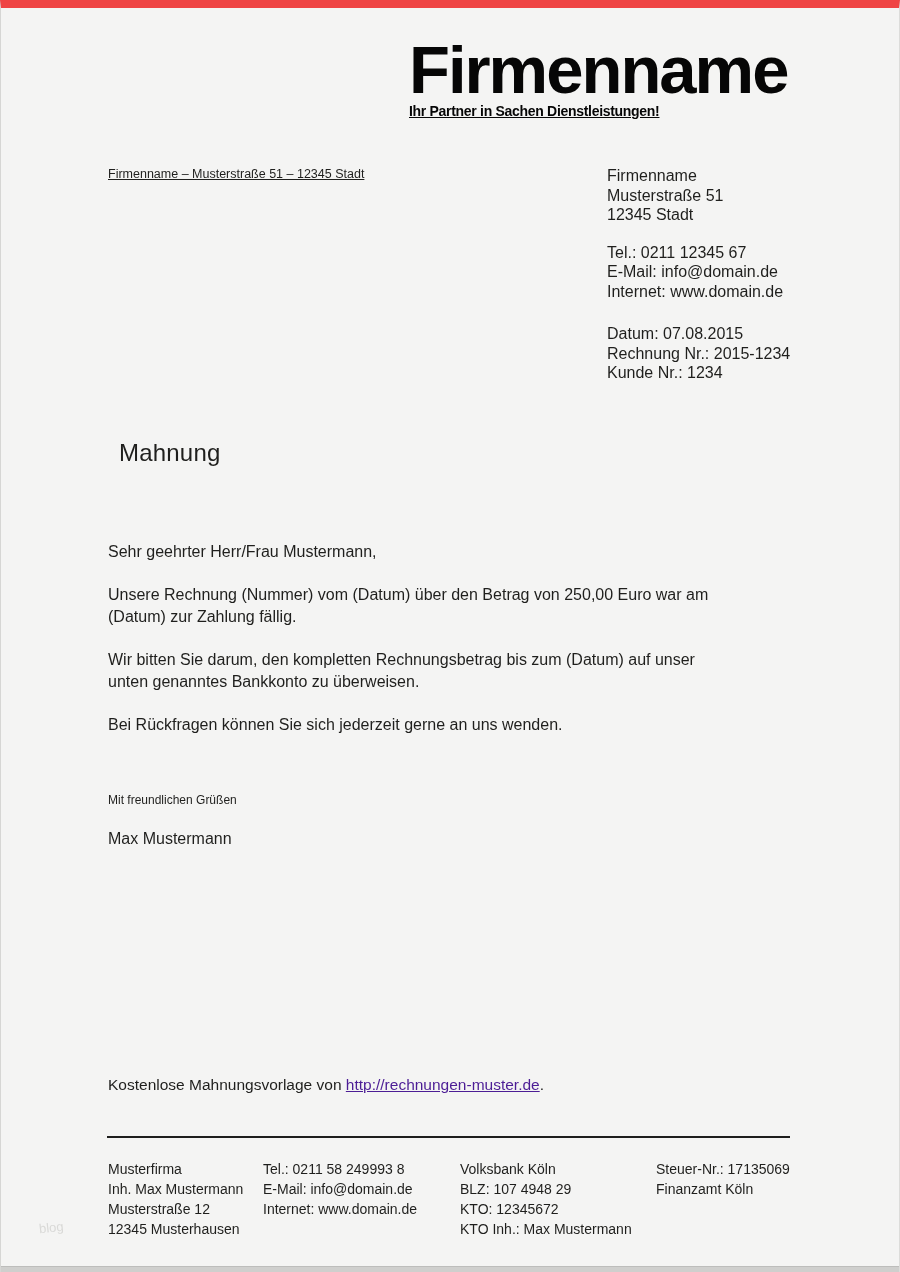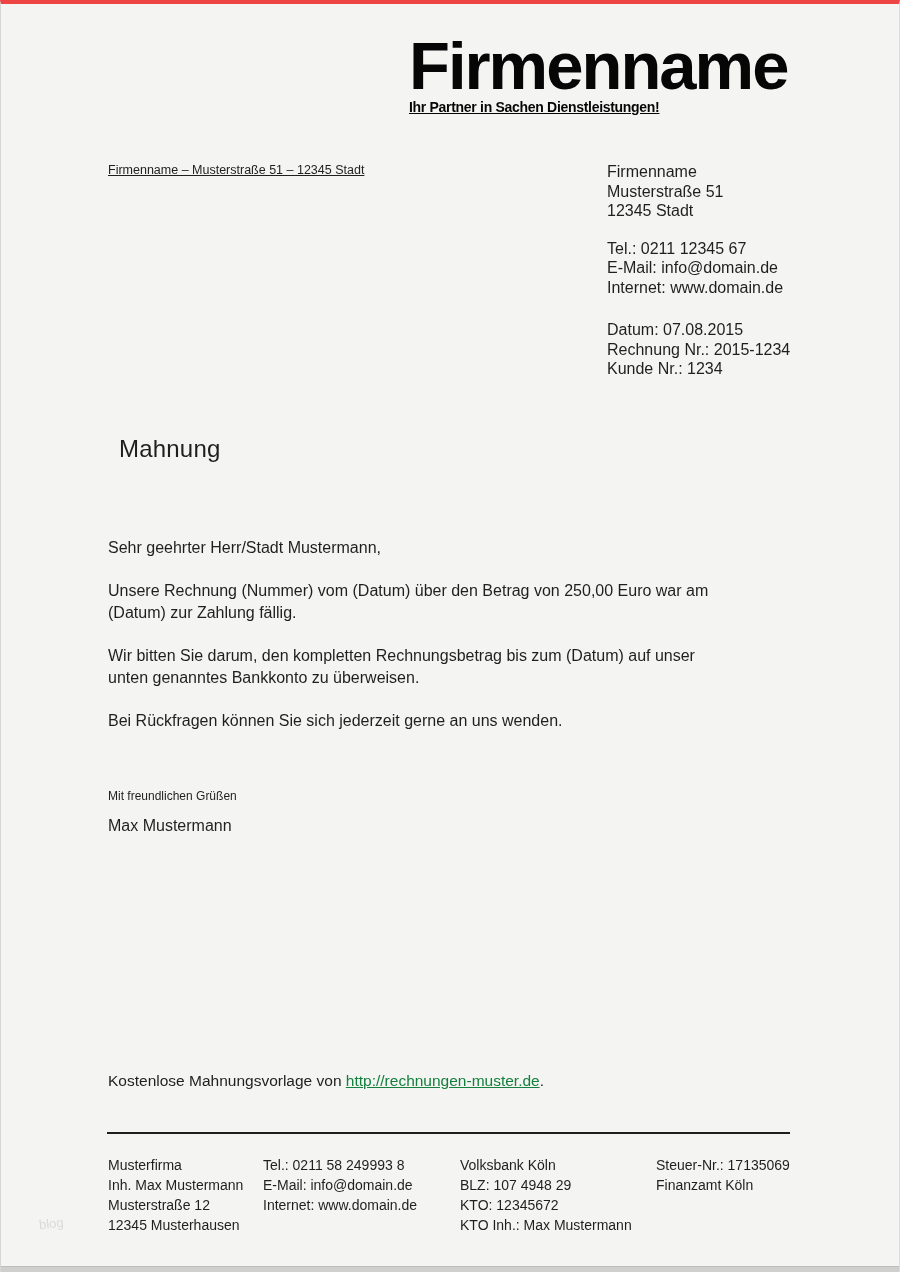--- a/index.html
+++ b/index.html
@@ -9,21 +9,21 @@
     font-family: "Liberation Sans", sans-serif;
   }
   .page {
     position: relative;
     width: 900px;
     height: 1272px;
     margin: 0 auto;
     background: #f4f4f3;
     color: #1f1f1d;
     overflow: hidden;
-    border-top: 4px solid #ef4444;
+    border-top: 8px solid #ef4444;
     border-left: 1px solid #d6d6d4;
     border-right: 1px solid #dcdcda;
     box-sizing: border-box;
   }
   .page-bottom-edge {
     position: absolute;
     left: 0; right: 0; bottom: 0;
     height: 5px;
     background: #cfcfcd;
     border-top: 1px solid #bdbdbb;
@@ -107,21 +107,21 @@
     font-size: 16px;
     line-height: 22px;
     white-space: pre-line;
   }
   .closing {
     margin-top: 53px;
     font-size: 12px;
     line-height: 22px;
   }
   .signature {
-    margin-top: 8px;
+    margin-top: 17px;
     font-size: 16px;
     line-height: 22px;
   }
 
   
   .template-note {
     position: absolute;
     left: 107px;
     top: 1066px;
     font-size: 15.5px;
@@ -191,32 +191,32 @@
     <div class="info-group">Tel.: 0211 12345 67
 E-Mail: info@domain.de
 Internet: www.domain.de</div>
     <div class="info-group meta">Datum: 07.08.2015
 Rechnung Nr.: 2015-1234
 Kunde Nr.: 1234</div>
   </div>
 
   <div class="letter">
     <div class="letter-heading">Mahnung</div>
-    <div class="salutation">Sehr geehrter Herr/Stadt Mustermann,</div>
+    <div class="salutation">Sehr geehrter Herr/Frau Mustermann,</div>
     <div class="paragraph">Unsere Rechnung (Nummer) vom (Datum) über den Betrag von 250,00 Euro war am
 (Datum) zur Zahlung fällig.</div>
     <div class="paragraph">Wir bitten Sie darum, den kompletten Rechnungsbetrag bis zum (Datum) auf unser
 unten genanntes Bankkonto zu überweisen.</div>
     <div class="paragraph">Bei Rückfragen können Sie sich jederzeit gerne an uns wenden.</div>
     <div class="closing">Mit freundlichen Grüßen</div>
     <div class="signature">Max Mustermann</div>
   </div>
 
   <div class="template-note">
-    <span>Kostenlose Mahnungsvorlage von </span><a id="template-link" style="color: #15803d;">http://rechnungen-muster.de</a><span>.</span>
+    <span>Kostenlose Mahnungsvorlage von </span><a id="template-link" style="color: #4c1d95;">http://rechnungen-muster.de</a><span>.</span>
   </div>
 
   <div class="footer-divider"></div>
   <div class="footer">
     <div class="footer-col c0">Musterfirma
 Inh. Max Mustermann
 Musterstraße 12
 12345 Musterhausen</div>
     <div class="footer-col c1">Tel.: 0211 58 249993 8
 E-Mail: info@domain.de

